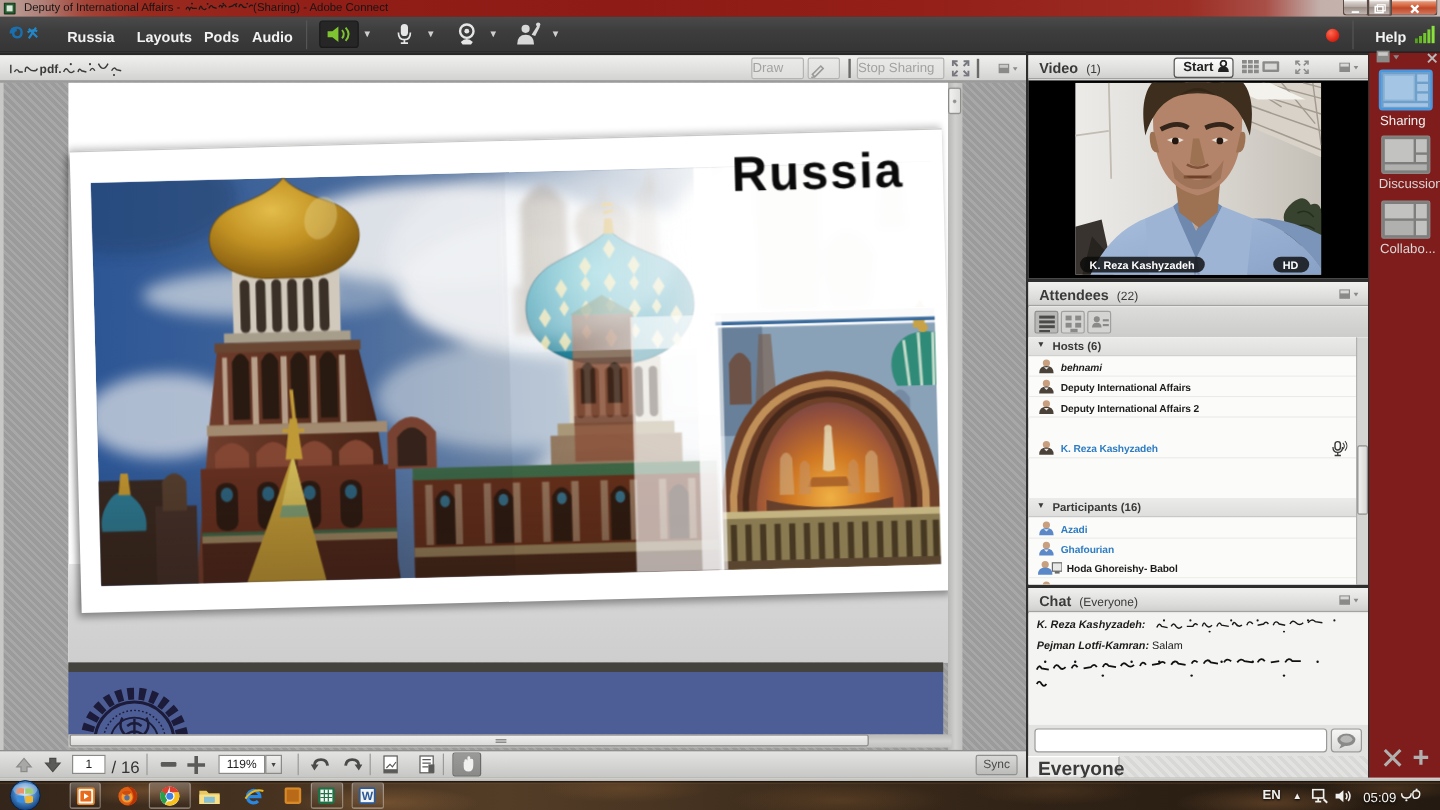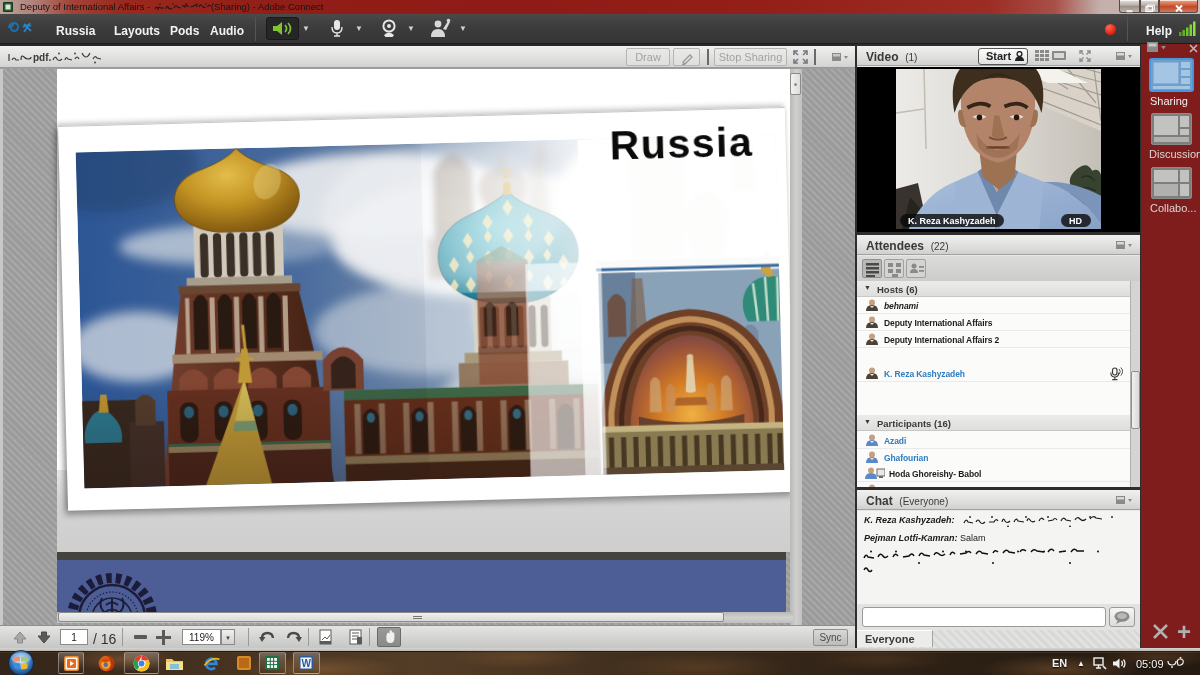--- a/index.html
+++ b/index.html
@@ -14,21 +14,21 @@
 
 #menubar{left:0;top:14px;width:1200px;height:30px;background:linear-gradient(180deg,#4a4a4a 0,#3d3d3d 40%,#353535 100%);border-bottom:1px solid #1c1c1c}
 .menuitem{top:10px;font-size:12px;font-weight:bold;color:#f2f2f2}
 .mbtn{top:3px;height:23px;border-radius:3px}
 .dropd{top:3px;height:23px;width:14px;color:#cfcfcf;font-size:8px;text-align:center;line-height:23px}
 
 #sharepod{left:0;top:44px;width:855px;height:604px;background:#9e9e9e}
 #shhead{left:0;top:2px;width:855px;height:22px;box-shadow:0 -2px 0 #282828;background:linear-gradient(180deg,#f0f0ee 0,#dcdcda 70%,#d2d2d0 100%);border-bottom:1px solid #9a9a98}
 #shcanvas{left:0;top:25px;width:855px;height:556px;background:repeating-linear-gradient(45deg,#a8a8a8 0 2px,#9b9b9b 2px 5px)}
 #shtoolbar{left:0;top:581px;width:855px;height:23px;background:linear-gradient(180deg,#e4e4e2 0,#d2d2d0 60%,#c6c6c4 100%);border-top:1px solid #8e8e8c}
-.shbtn{top:2px;height:18px;border:1px solid #b4b4b2;border-radius:2px;background:linear-gradient(180deg,#e9e9e7,#dfdfdd);text-align:center;color:#a2a2a0;font-size:11px;line-height:17px}
+.shbtn{top:2px;height:18px;border:1px solid #b4b4b2;border-radius:2px;background:linear-gradient(180deg,#e9e9e7,#dfdfdd);color:#a2a2a0;font-size:11px;line-height:17px}
 #page{left:58px;top:57px;width:727px;height:385px;background:#fff;transform:rotate(-1.5deg);transform-origin:0 0;box-shadow:-3px 4px 6px rgba(0,0,0,.35),-1px -3px 5px rgba(0,0,0,.18);border-top:1px solid #c8c8c6;overflow:hidden}
 
 #rightpanel{left:855px;top:44px;width:286px;height:604px;background:#2e2e2e}
 .pod{background:#e8e8e6}
 .podhead{position:absolute;left:0;top:0;right:0;height:20px;background:linear-gradient(180deg,#f0f0ee 0,#dcdcda 70%,#d0d0ce 100%);border-bottom:1px solid #a2a2a0}
 .podtitle{position:absolute;left:9px;top:4px;font-size:12px;font-weight:bold;color:#3a3a3a}
 .podmenu{position:absolute;right:8px;top:6px;width:16px;height:9px}
 .grouphead{left:0;width:273px;height:16px;background:linear-gradient(180deg,#ebebe9,#dededc);border-bottom:1px solid #c8c8c6;font-size:9.5px;font-weight:bold;color:#3a3a3a;padding:2.5px 0 0 20px}
 .tri{position:absolute;left:7px;top:3px;font-size:7px;color:#3a3a3a}
 .attrow{left:0;width:273px;height:17px;border-bottom:1px solid #eaeae8;background:#fbfbf9}
@@ -795,21 +795,21 @@
     </div>
     <div class="abs" style="left:0;top:114px;width:283px;height:26px;background:#e2e2e0">
       <div class="abs" style="left:5px;top:3px;width:244px;height:20px;background:#fff;border:1px solid #9a9a98;border-radius:3px"></div>
       <div class="abs" style="left:252px;top:3px;width:26px;height:20px;background:linear-gradient(180deg,#f6f6f4,#dcdcda);border:1px solid #9a9a98;border-radius:3px"><svg width="17" height="13" style="margin:3px 0 0 4px">
               <ellipse cx="8" cy="5.5" rx="7.5" ry="5.2" fill="#8a8a88"></ellipse>
               <path d="M4 9 L2 13 L8 10 Z" fill="#8a8a88"></path>
               <ellipse cx="8" cy="5" rx="5" ry="3" fill="#b8b8b6"></ellipse>
             </svg></div>
     </div>
     <div class="abs" style="left:0;top:140px;width:283px;height:18px;background:repeating-linear-gradient(45deg,#e2e2e0 0 3px,#d8d8d6 3px 6px)">
-      <div class="abs" style="left:0;top:0;width:76px;height:17px;background:#ececea;border-right:1px solid #a2a2a0;border-top:1px solid #fff;font-size:11px;font-weight:bold;color:#3a3a3a;padding:2px 0 0 8px">Everyone</div>
+      <div class="abs" style="left:0;top:0;width:76px;height:17px;background:#ececea;border-right:1px solid #a2a2a0;border-top:1px solid #fff;font-size:16px;font-weight:bold;color:#3a3a3a;padding:2px 0 0 8px">Everyone</div>
     </div>
   </div>
 </div>
 <div class="abs" id="rightstrip">
   <svg class="abs" style="left:6px;top:-2px" width="22" height="11">
         <rect x="0" y="0" width="11" height="10" fill="#8a8a88"></rect>
         <rect x="1.5" y="1.5" width="8" height="3" fill="#c8c8c6"></rect>
         <path d="M14 4 l5 0 l-2.5 3.5 z" fill="#8a8a88"></path>
       </svg>
   <svg class="abs" style="left:48px;top:0px" width="10" height="9">

